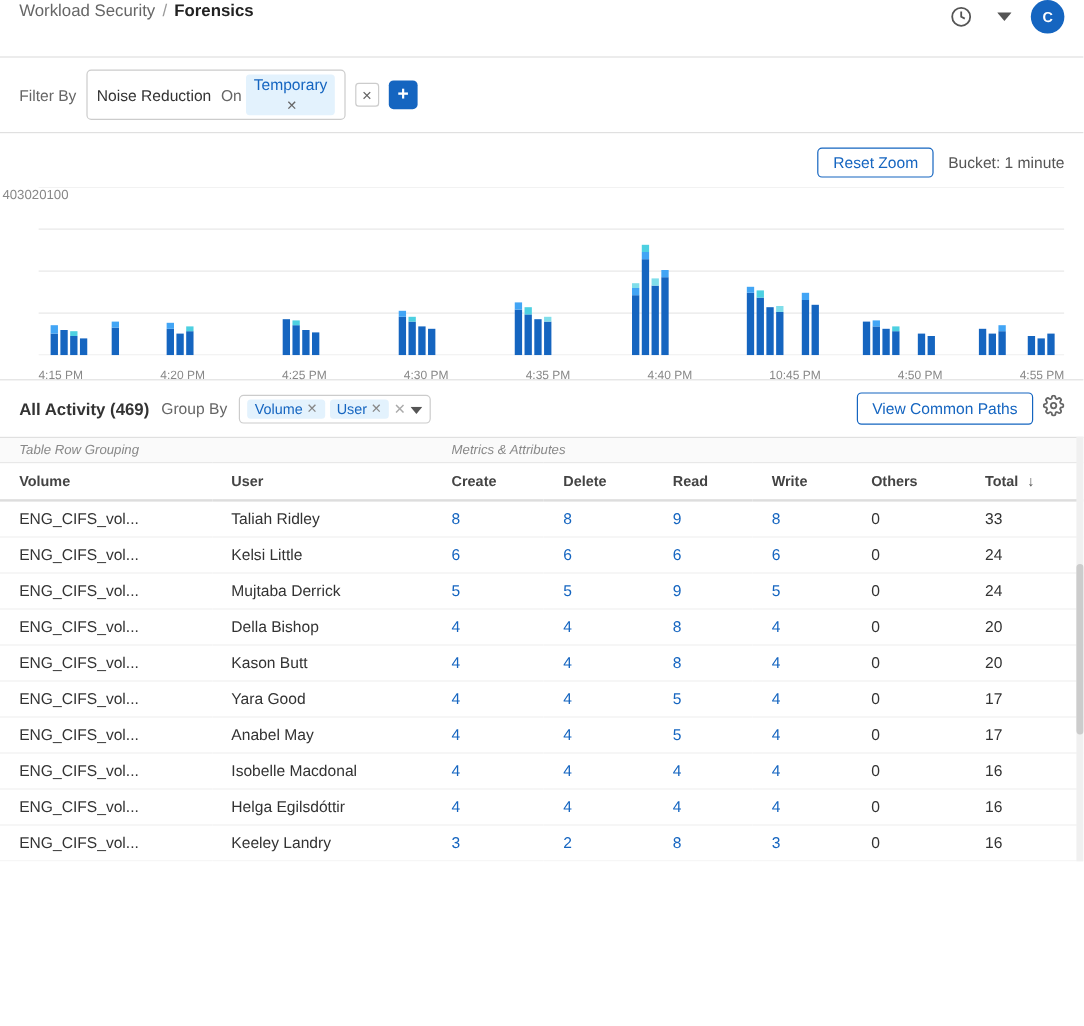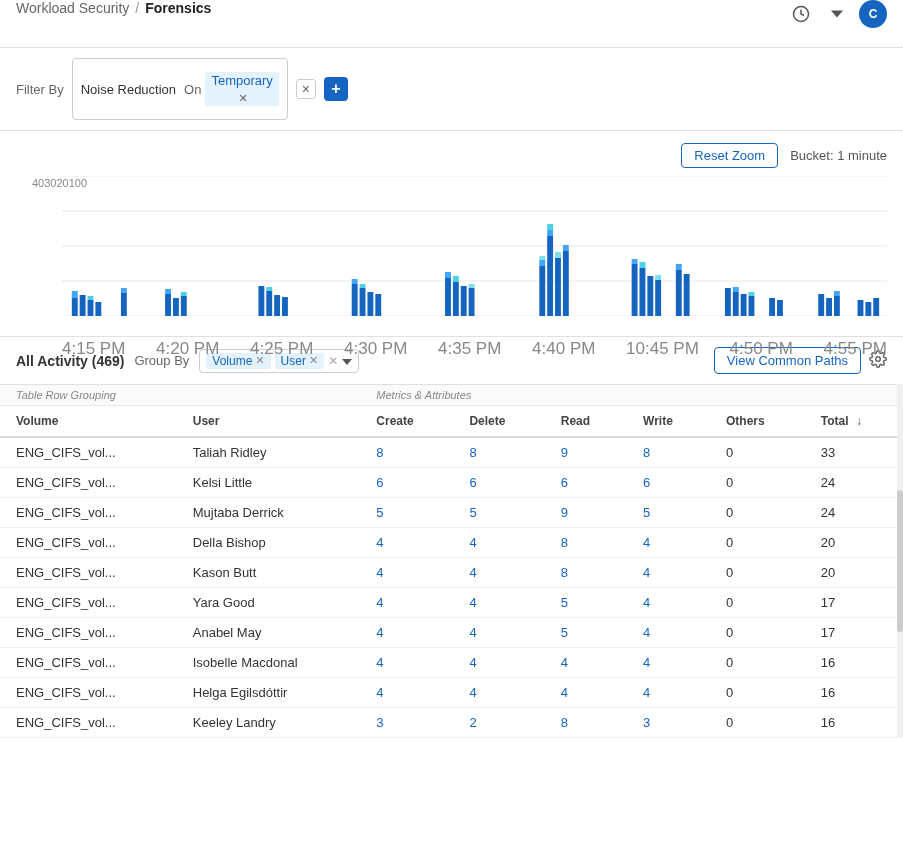--- a/index.html
+++ b/index.html
@@ -8,35 +8,35 @@
     
     .header { display: flex; align-items: flex-start; justify-content: space-between; padding: 0 16px; height: 48px; border-bottom: 1px solid #e0e0e0; background: #fff; }
     .breadcrumb { display: flex; align-items: center; gap: 6px; font-size: 14px; color: #666; }
     .header-right { display: flex; align-items: center; gap: 8px; }
     .icon-btn { width: 28px; height: 28px; border: none; background: none; cursor: pointer; display: flex; align-items: center; justify-content: center; color: #555; }
     .avatar-btn { width: 28px; height: 28px; border-radius: 50%; background: #1565c0; color: #fff; font-size: 12px; font-weight: 600; border: none; cursor: pointer; display: flex; align-items: center; justify-content: center; }
 
     
     .filter-bar { display: flex; align-items: center; gap: 8px; padding: 10px 16px; border-bottom: 1px solid #e0e0e0; }
     .filter-label { font-size: 13px; color: #666; }
-    .filter-tag { display: flex; align-items: center; gap: 4px; background: #fff; border: 1px solid #ccc; border-radius: 4px; padding: 13px 8px; font-size: 13px; color: #333; }
+    .filter-tag { display: flex; align-items: center; gap: 4px; background: #fff; border: 1px solid #ccc; border-radius: 4px; padding: 3px 8px; font-size: 13px; color: #333; }
     .filter-tag-value { display: flex; align-items: center; gap: 4px; background: #e3f2fd; border-radius: 3px; padding: 1px 6px; font-size: 13px; color: #1565c0; font-weight: 500; flex-direction: column; }
     .filter-tag-value .x-btn { cursor: pointer; color: #666; font-size: 11px; margin-left: 2px; }
     .filter-clear { cursor: pointer; color: #666; font-size: 14px; width: 20px; height: 20px; display: flex; align-items: center; justify-content: center; border: 1px solid #ccc; border-radius: 3px; background: #fff; }
     .filter-add { width: 24px; height: 24px; background: #1565c0; color: #fff; border: none; border-radius: 4px; cursor: pointer; font-size: 16px; display: flex; align-items: center; justify-content: center; font-weight: bold; }
 
     
-    .chart-area { padding: 12px 16px 0 32px; }
+    .chart-area { padding: 12px 16px 0 2px; }
     .chart-controls { display: flex; justify-content: flex-end; align-items: center; gap: 12px; margin-bottom: 8px; }
     .reset-zoom-btn { border: 1px solid #1565c0; background: #fff; color: #1565c0; padding: 4px 12px; border-radius: 4px; cursor: pointer; font-size: 13px; }
     .bucket-label { font-size: 13px; color: #555; }
     .chart-wrapper { position: relative; height: 160px; margin-left: 30px; }
     .y-axis { position: absolute; left: -30px; top: 1px; height: 100%; display: flex; flex-direction: row; justify-content: space-between; font-size: 11px; color: #888; text-align: right; width: 25px; }
     .chart-svg { width: 100%; height: 140px; }
-    .x-axis { display: flex; justify-content: space-between; font-size: 17px; color: #888; margin-top: 20px; padding: 0; align-items: center; }
+    .x-axis { display: flex; justify-content: space-between; font-size: 10px; color: #888; margin-top: 9px; padding: 0; align-items: center; }
     .legend-link { text-align: center; padding: 8px; color: #1565c0; font-size: 13px; cursor: pointer; }
 
     
     .activity-header { display: flex; align-items: center; justify-content: space-between; padding: 10px 16px; border-top: 1px solid #e0e0e0; }
     .activity-title { font-size: 14px; font-weight: 600; }
     .group-by-label { font-size: 13px; color: #666; }
     .group-tags { display: flex; align-items: center; gap: 4px; border: 1px solid #ccc; border-radius: 4px; padding: 3px 6px; background: #fff; }
     .group-tag { display: flex; align-items: center; gap: 3px; background: #e3f2fd; border-radius: 3px; padding: 1px 6px; font-size: 12px; color: #1565c0; font-weight: 500; }
     .group-tag .x { cursor: pointer; color: #888; font-size: 11px; }
     .dropdown-btn { background: none; border: none; cursor: pointer; color: #555; }

